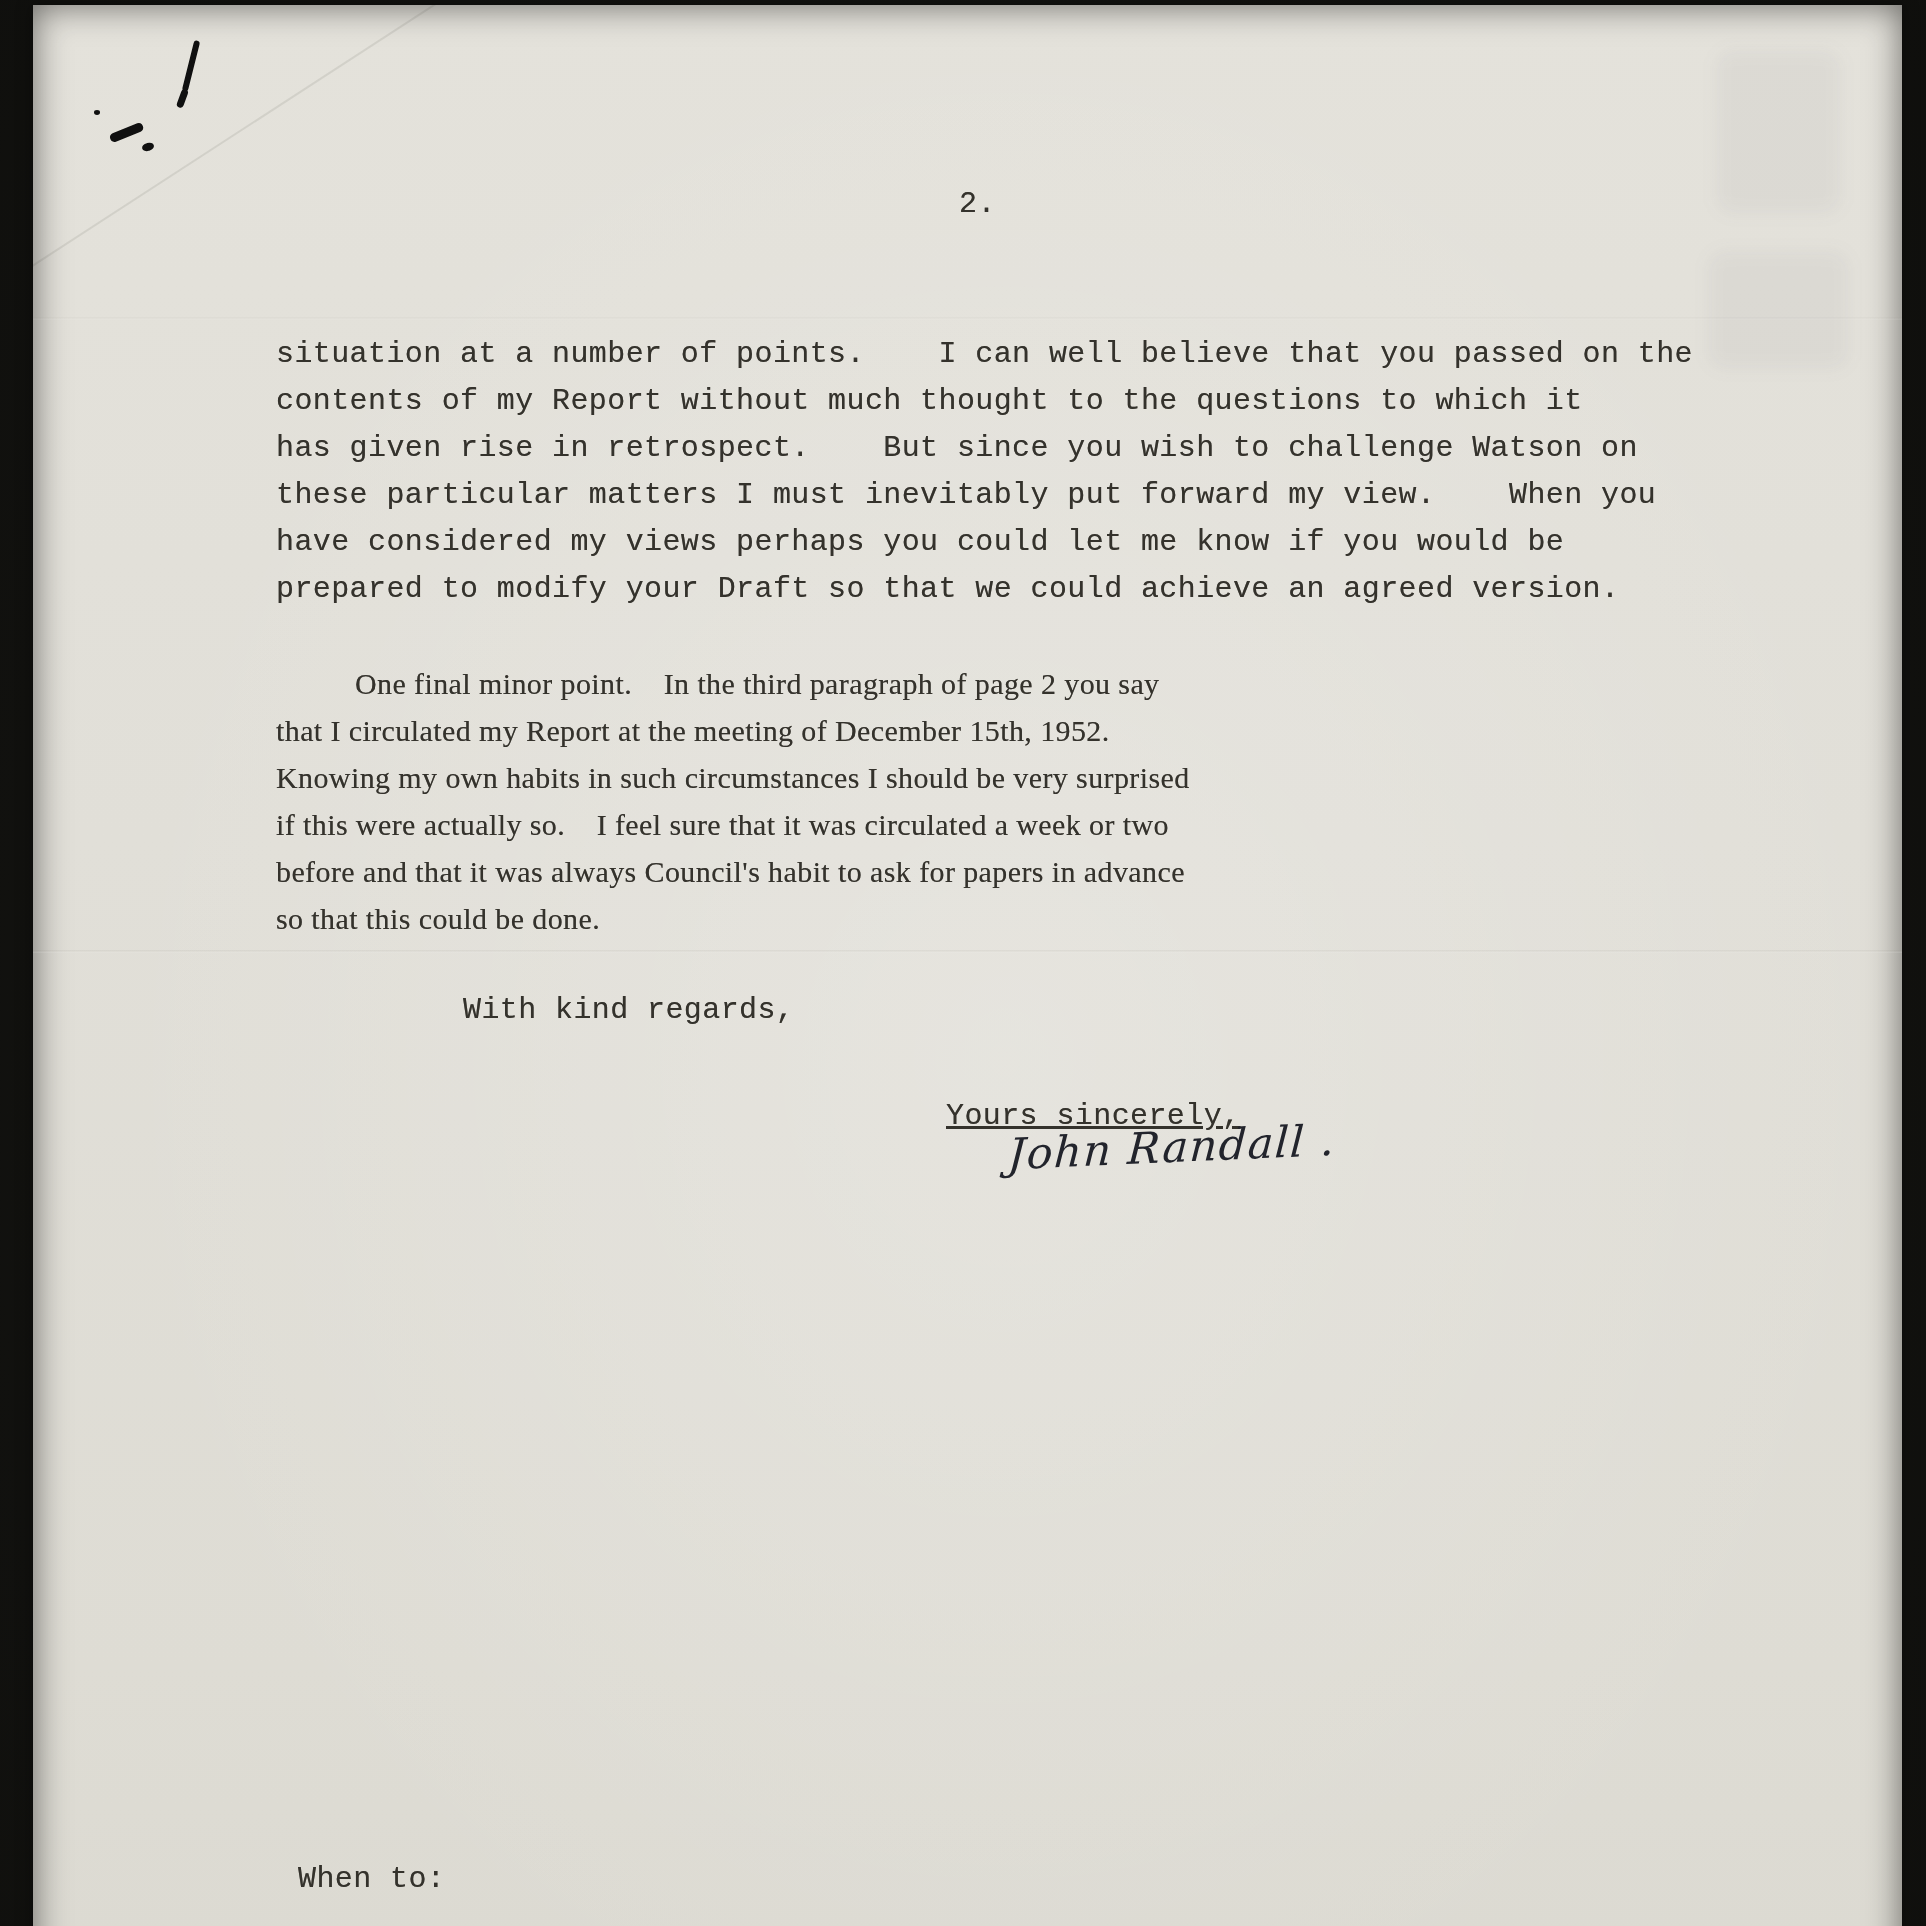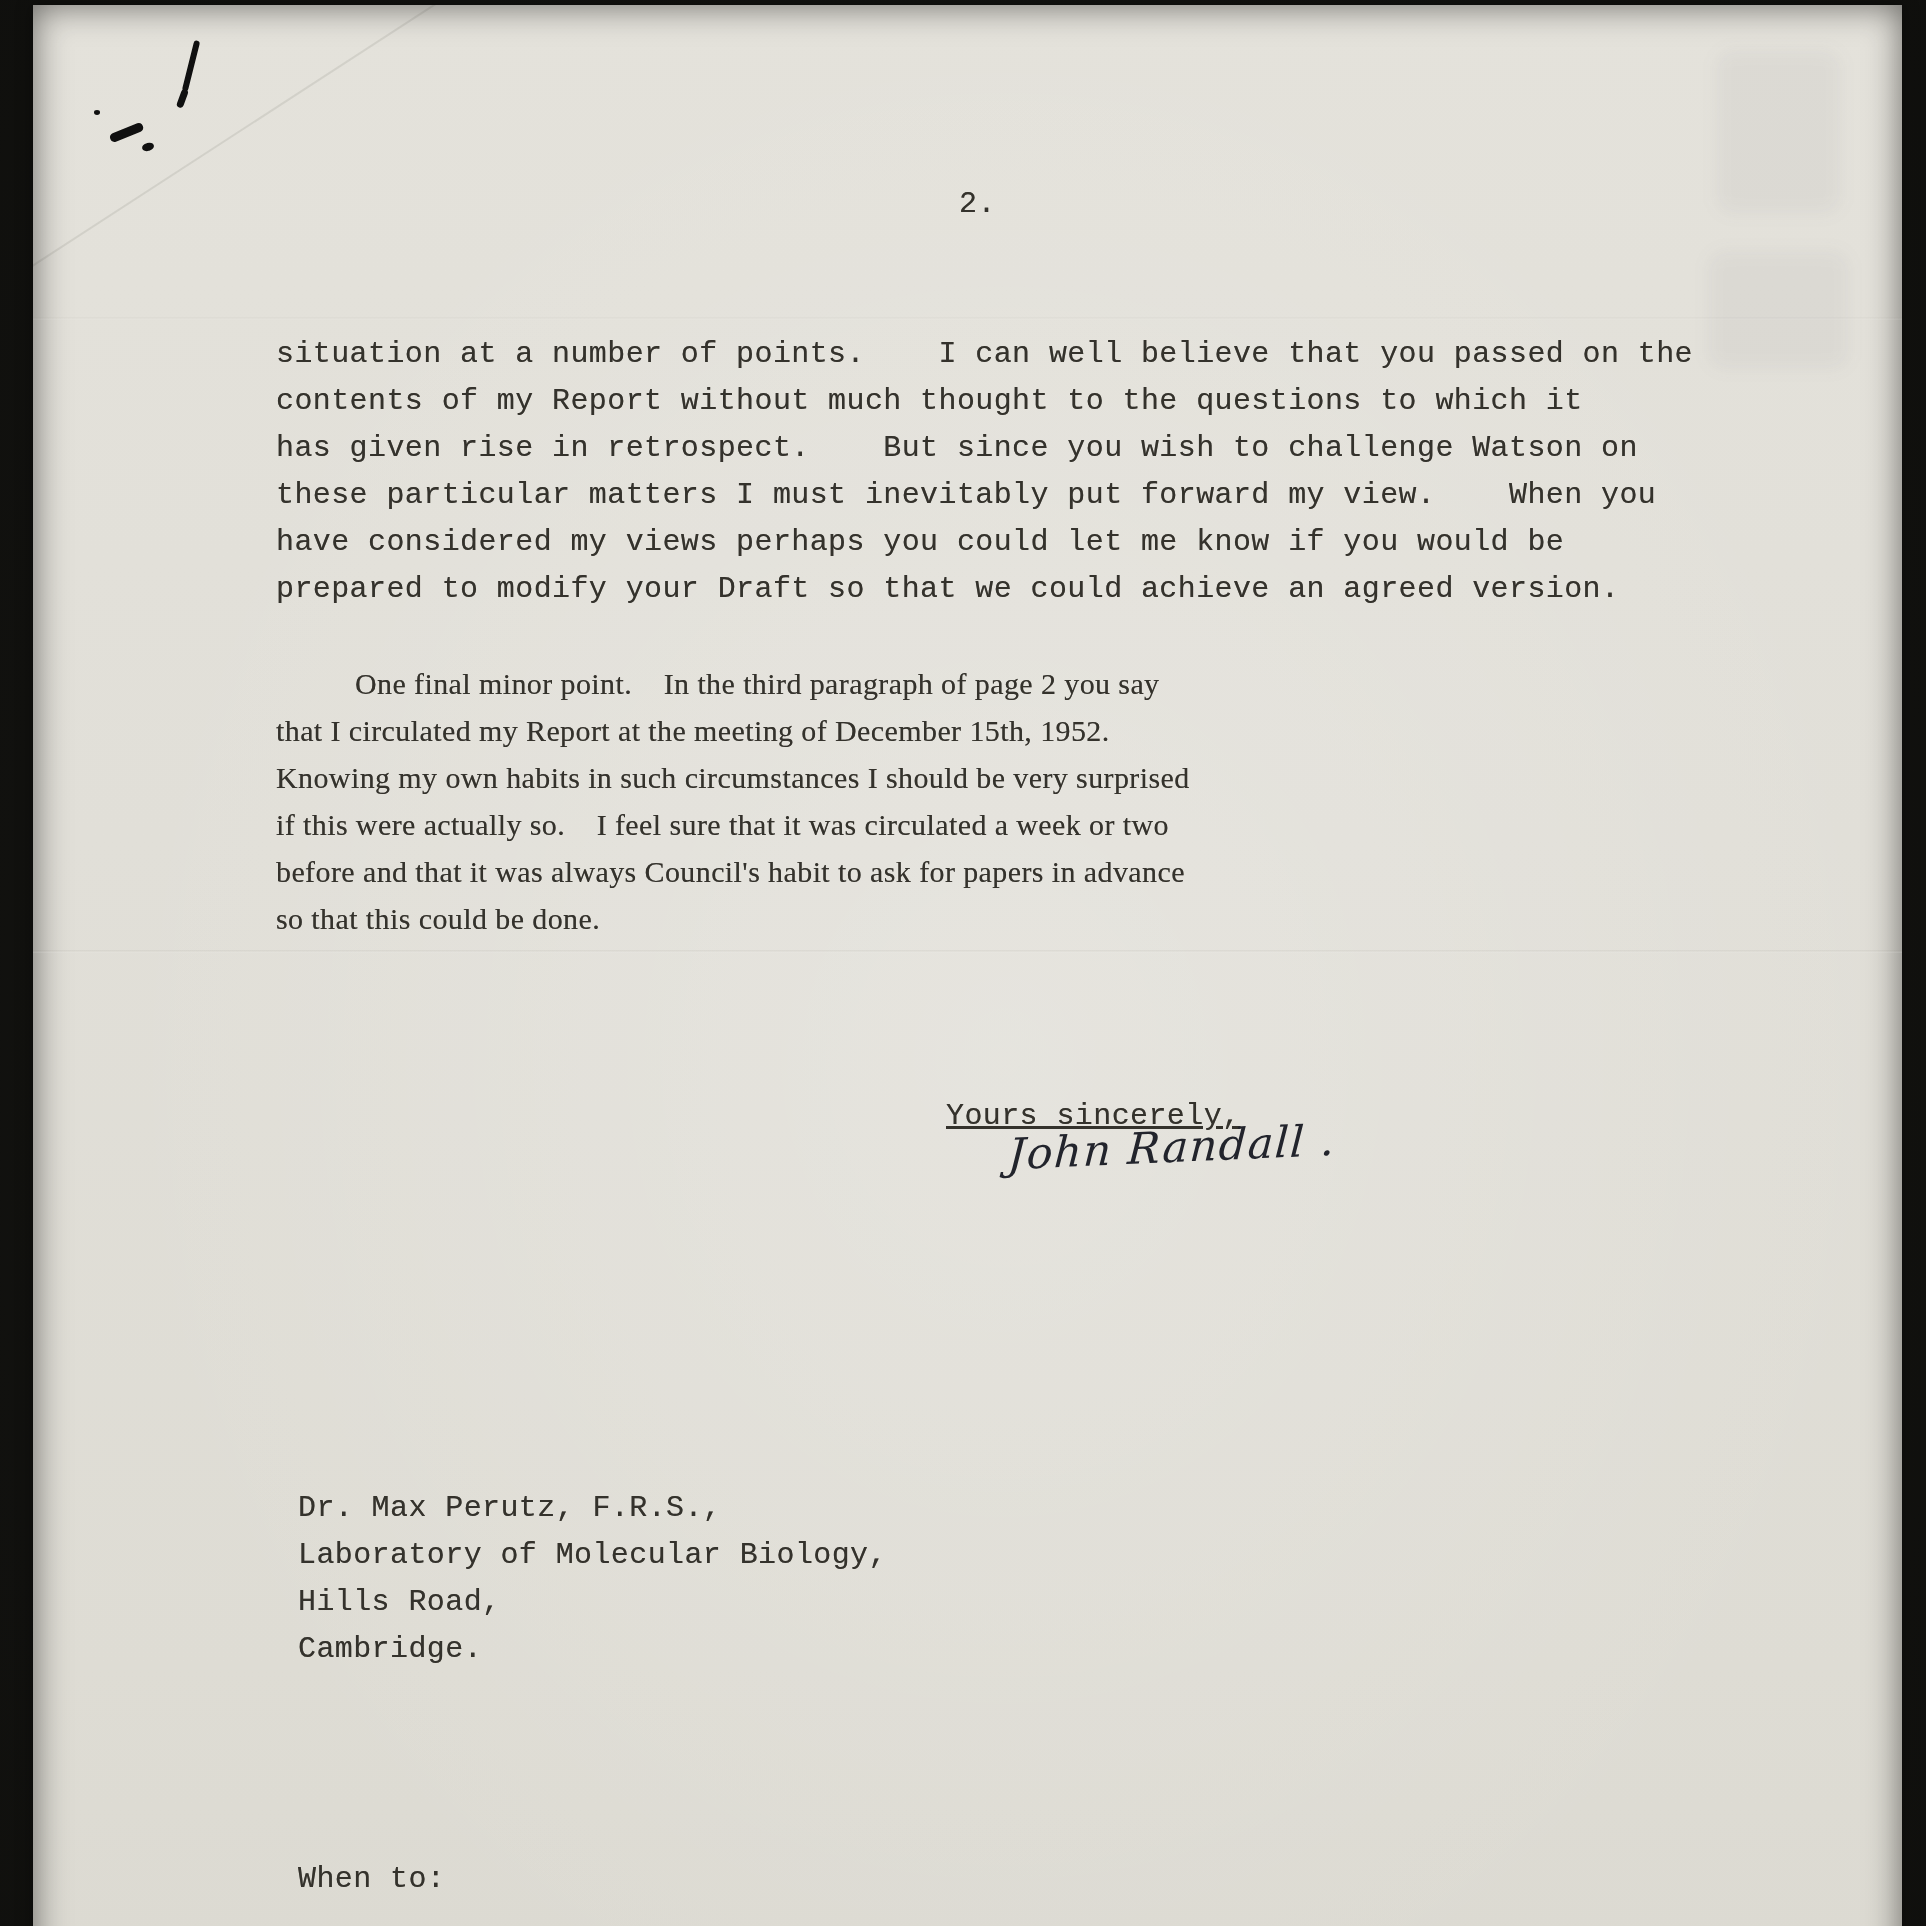--- a/index.html
+++ b/index.html
@@ -139,27 +139,24 @@
 have considered my views perhaps you could let me know if you would be
 prepared to modify your Draft so that we could achieve an agreed version.</div>
 
     <div class="typed para-2">          One final minor point.    In the third paragraph of page 2 you say
 that I circulated my Report at the meeting of December 15th, 1952.
 Knowing my own habits in such circumstances I should be very surprised
 if this were actually so.    I feel sure that it was circulated a week or two
 before and that it was always Council's habit to ask for papers in advance
 so that this could be done.</div>
 
+    <div class="typed closing">With kind regards,</div>
 
     <div class="typed valediction">Yours sincerely,</div>
 
     <div class="signature">John Randall .</div>
 
-    <div class="typed recipient-address">Dr. Max Perutz, F.R.S.,
-Laboratory of Molecular Biology,
-Hills Road,
-Cambridge.</div>
 
     <div class="typed copy-label">When to:</div>
 
   </div>
 </div>
 
 
 </body></html>

